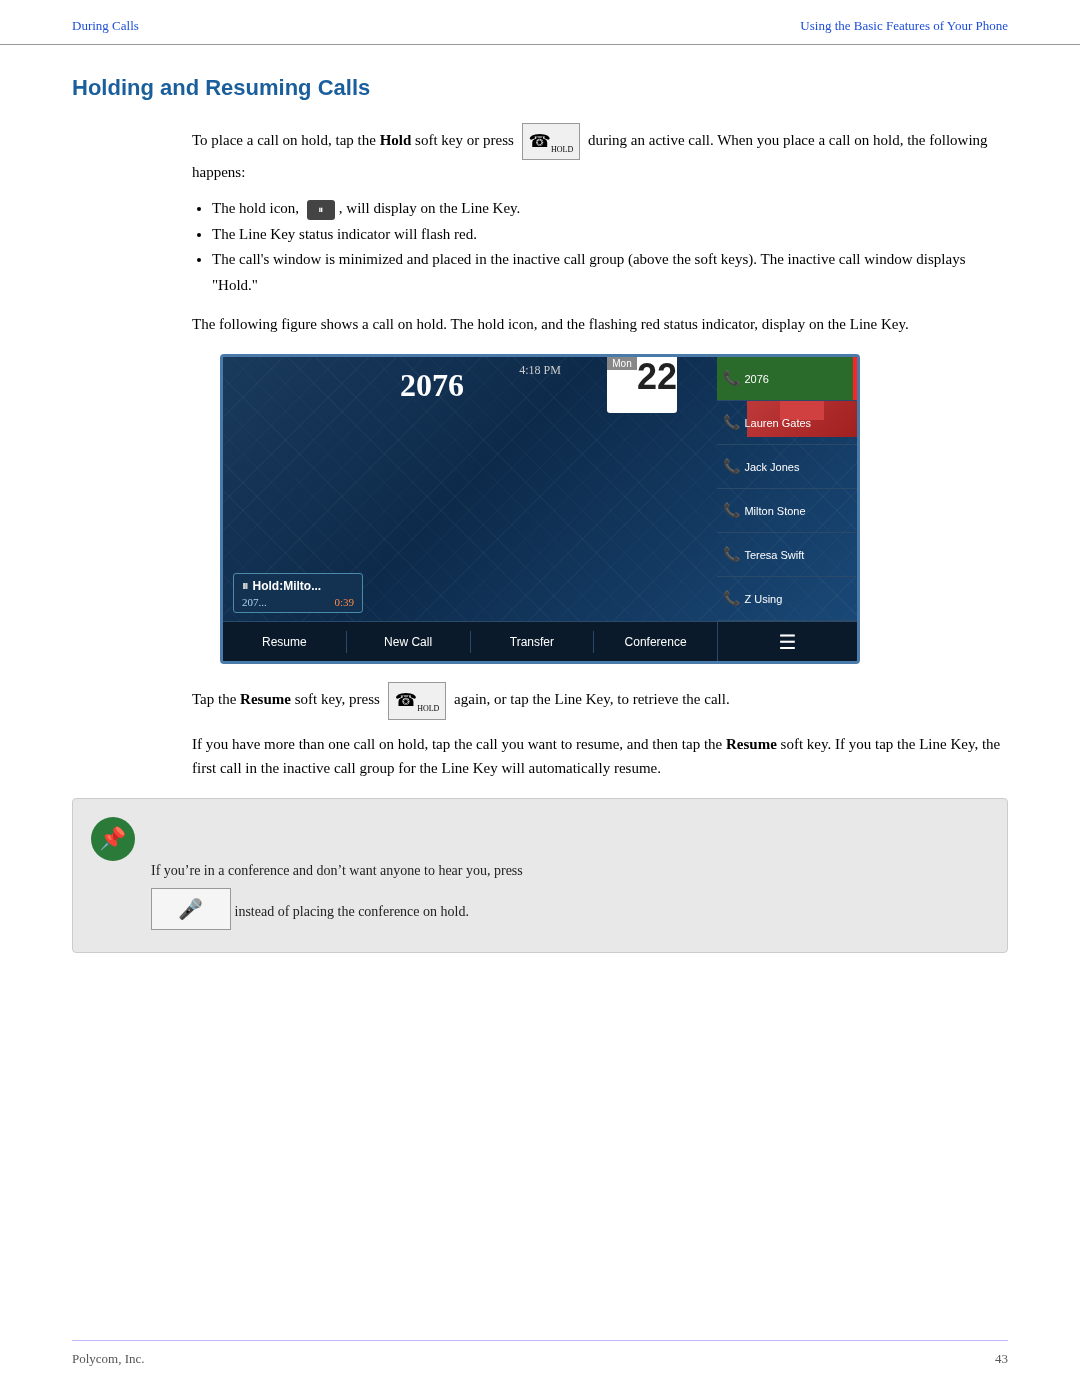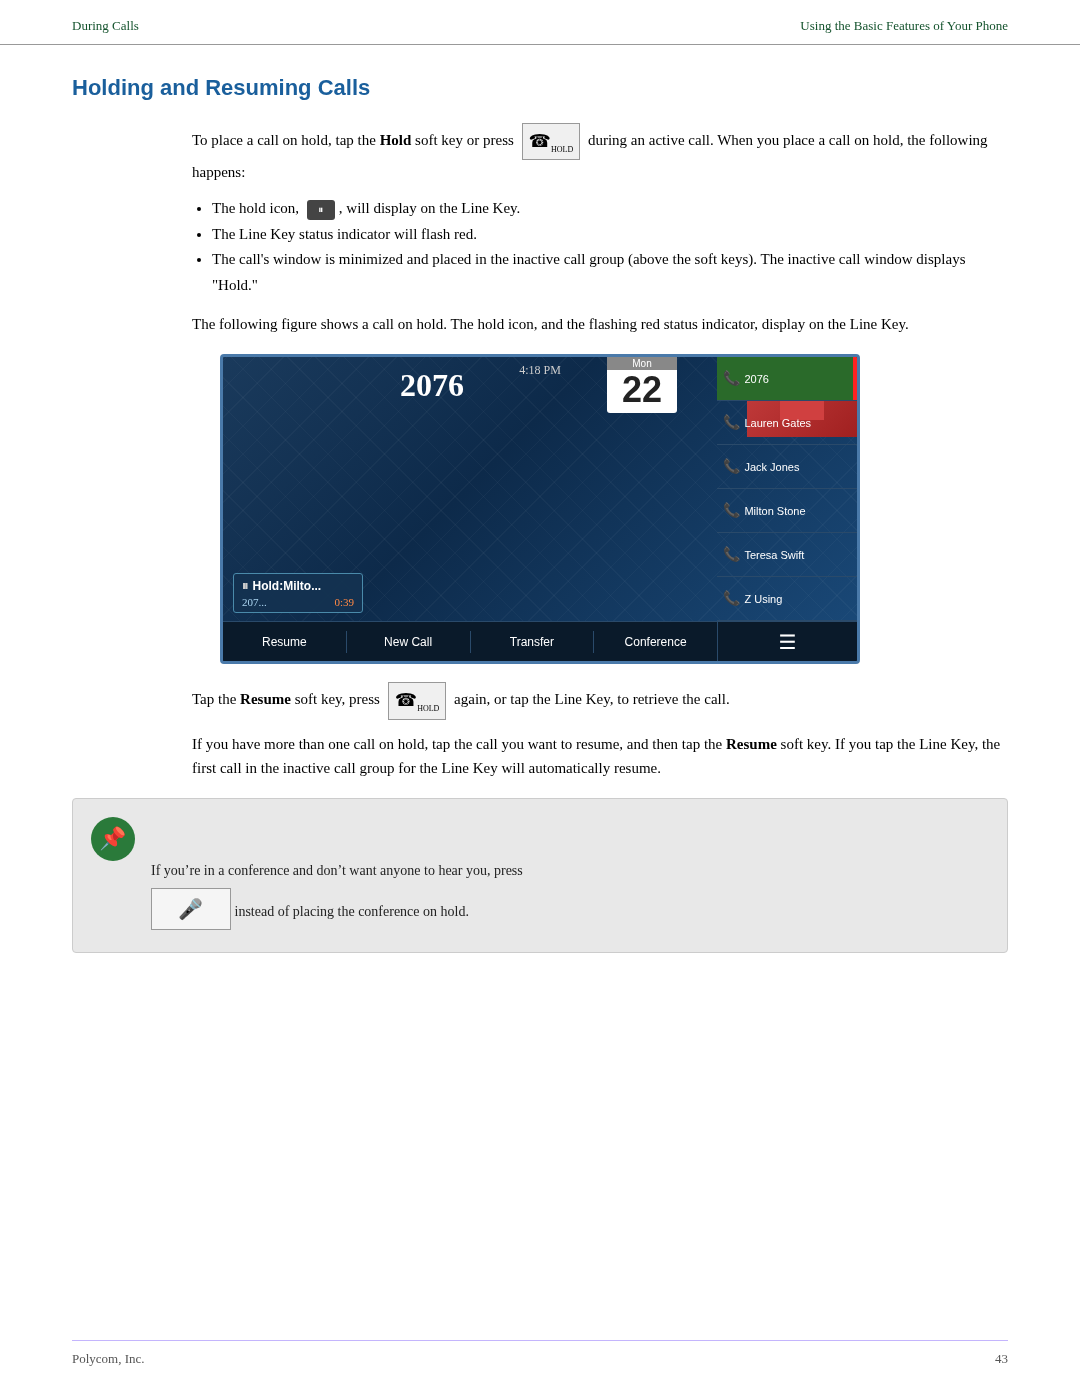--- a/index.html
+++ b/index.html
@@ -13,21 +13,21 @@
     }
 
     
     .page-header {
       display: flex;
       justify-content: space-between;
       align-items: center;
       padding: 18px 72px 10px 72px;
       border-bottom: 1px solid #999;
       font-size: 13px;
-      color: #14532d;
+      color: #1d4ed8;
     }
 
     
     .main-content {
       padding: 30px 72px 40px 72px;
     }
 
     
     .section-title {
       font-family: Arial, sans-serif;
@@ -118,22 +118,22 @@
     
     .calendar-badge {
       position: absolute;
       top: 0;
       right: 180px;
       width: 70px;
       height: 56px;
       background: #fff;
       border-radius: 0 0 3px 3px;
       display: flex;
-      flex-direction: column;
-      align-items: center;
+      flex-direction: row;
+      align-items: flex-start;
       overflow: hidden;
     }
     .cal-day-name {
       background: #888;
       color: #fff;
       font-size: 10px;
       width: 100%;
       text-align: center;
       padding: 1px 0;
       font-family: Arial, sans-serif;

